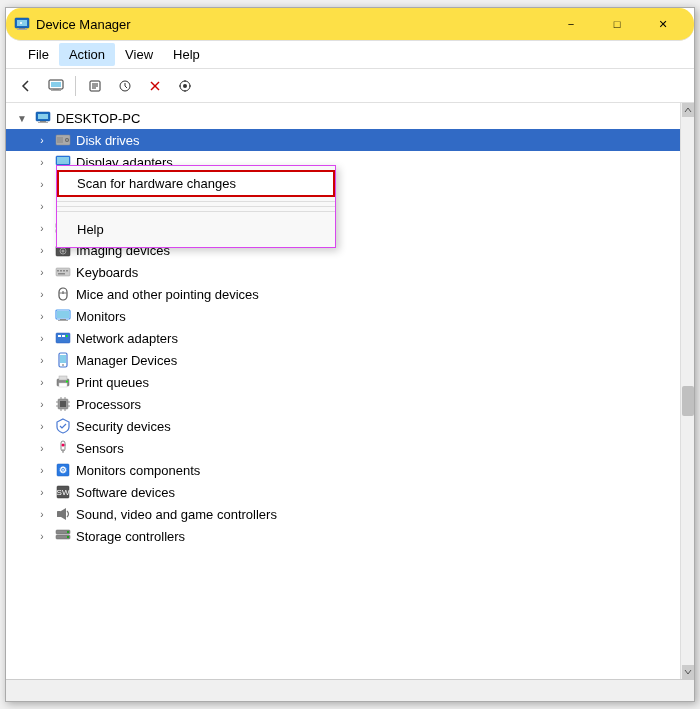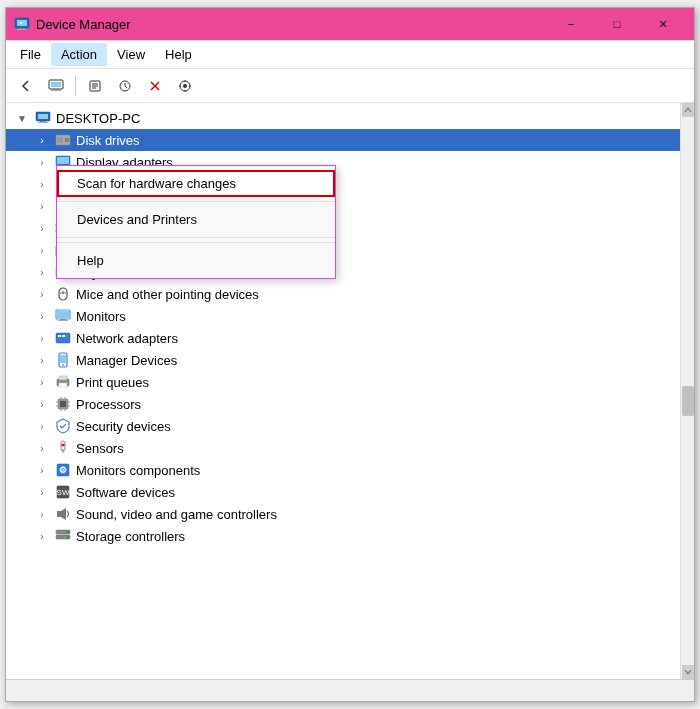--- a/index.html
+++ b/index.html
@@ -16,27 +16,28 @@
     .window {
       width: 690px;
       height: 695px;
       background: #fff;
       border: 1px solid #aaa;
       box-shadow: 2px 2px 8px rgba(0,0,0,0.3);
       display: flex;
       flex-direction: column;
     }
     .title-bar {
-      background: #ec4899;
+      background: #fde047;
       height: 32px;
       display: flex;
       align-items: center;
       padding: 16px 8px;
       border-bottom: 1px solid #e0e0e0;
       user-select: none;
+      border-radius: 15px;
     }
     .title-bar-icon {
       width: 16px;
       height: 16px;
       margin-right: 6px;
       flex-shrink: 0;
     }
     .title-bar-text {
       flex: 1;
       font-size: 13px;
@@ -55,21 +56,21 @@
       display: flex;
       align-items: center;
       justify-content: center;
       font-size: 11px;
       color: #000;
     }
     .menu-bar {
       height: 28px;
       display: flex;
       align-items: center;
-      padding: 0 4px;
+      padding: 0 12px;
       background: #fff;
       border-bottom: 1px solid #e0e0e0;
       position: relative;
     }
     .menu-item {
       padding: 4px 10px;
       cursor: pointer;
       border-radius: 2px;
       color: #000;
     }
@@ -547,23 +548,20 @@
             <polyline points="1,1 4,5 7,1" fill="none" stroke="#555" stroke-width="1"></polyline>
           </svg>
       </div>
     </div>
 
     <div class="dropdown-menu">
       <div class="dropdown-item highlighted">
         <span>Scan for hardware changes</span>
       </div>
       <div class="dropdown-separator"></div>
-      <div class="dropdown-item">
-        <span>Devices and Printers</span>
-      </div>
       <div class="dropdown-separator"></div>
       <div class="dropdown-separator"></div>
       <div class="dropdown-item">
         <span>Help</span>
       </div>
     </div>
   </div>
 
   <div class="status-bar">
   </div>

